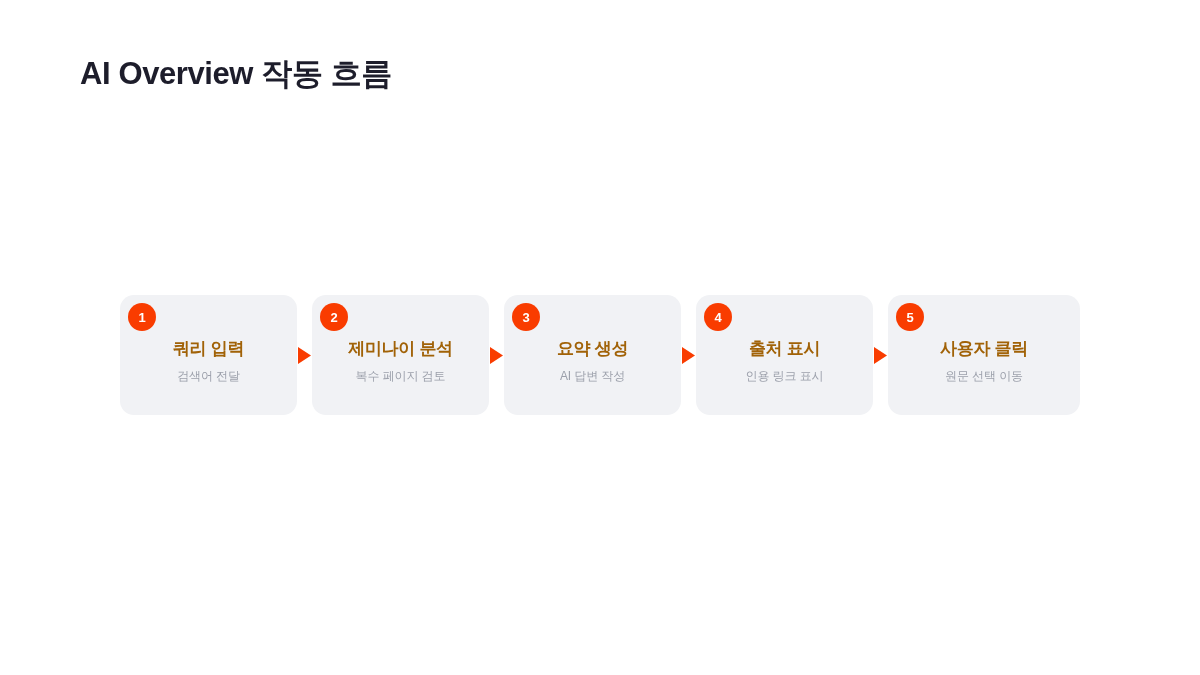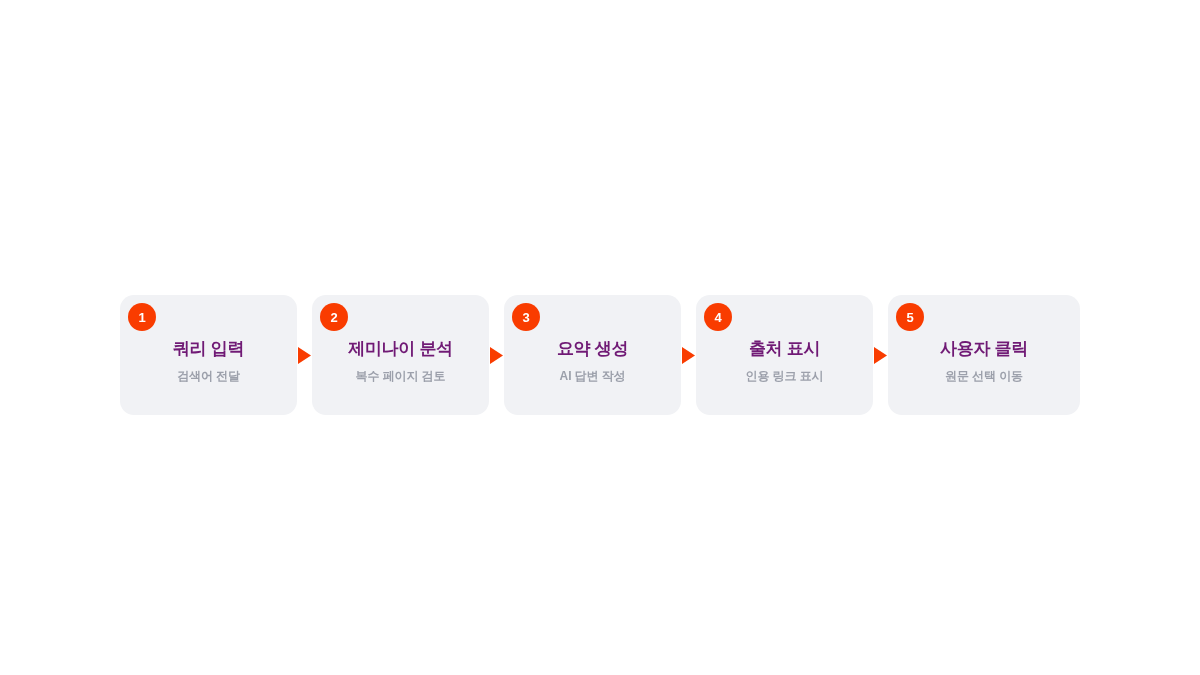--- a/index.html
+++ b/index.html
@@ -96,31 +96,31 @@
     display: flex;
     align-items: center;
     justify-content: center;
     line-height: 1;
     box-sizing: border-box;
   }
 
   .card-title {
     font-size: 17px;
     font-weight: 700;
-    color: #701a75;
+    color: #a16207;
     letter-spacing: -0.3px;
     line-height: 1.2;
     text-align: right;
     white-space: nowrap;
     margin-top: 12px;
   }
 
   .card-desc {
     font-size: 12px;
-    font-weight: 700;
+    font-weight: 400;
     color: #9ca0ab;
     letter-spacing: -0.1px;
     line-height: 1.2;
     text-align: center;
     white-space: nowrap;
     margin-top: 9px;
   }
 
   .arrow {
     flex: 0 0 15px;
@@ -133,20 +133,21 @@
   .arrow svg {
     display: block;
   }
 </style>
 </head>
 <body>
 
 <div class="page">
 
   <div class="header">
+    <h1 class="page-title">AI Overview 작동 흐름</h1>
   </div>
 
   <div class="flow">
 
     <div class="step-wrap">
       <div class="card">
         <div class="badge">1</div>
         <div class="card-title">쿼리 입력</div>
         <div class="card-desc">검색어 전달</div>
       </div>

